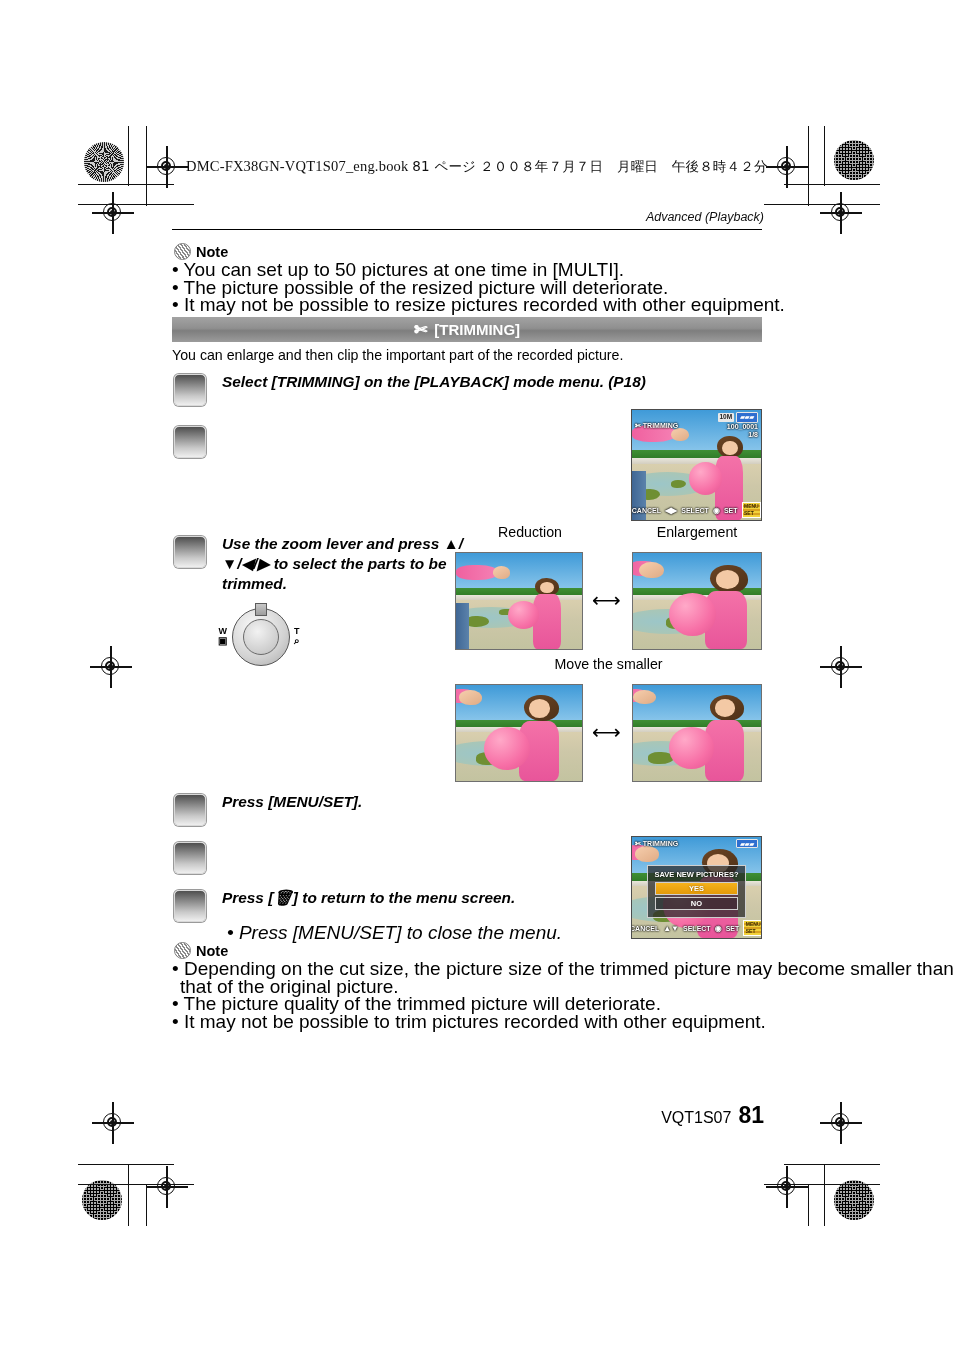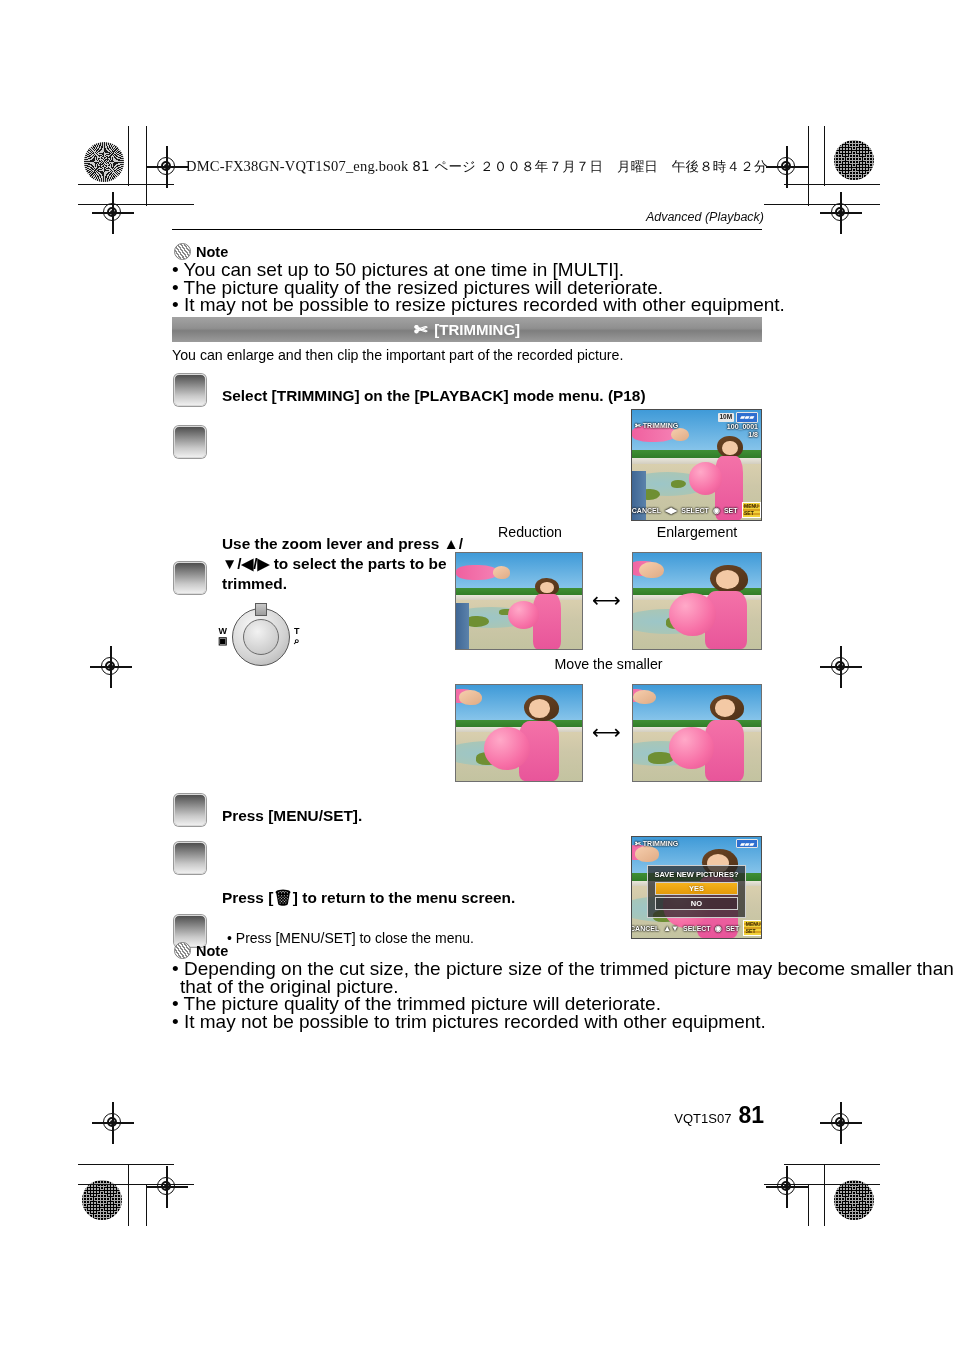--- a/index.html
+++ b/index.html
@@ -161,43 +161,44 @@
   .intro {
     position: absolute;
     left: 172px;
     top: 347px;
     font-size: 14.2px;
   }
 
   .step {
     position: absolute;
     display: flex;
-    align-items: flex-end;
+    align-items: flex-start;
     gap: 16px;
+    font-style: italic;
   }
   .step-box {
     width: 32px; height: 32px;
     flex: 0 0 32px;
     border-radius: 5px;
     background: linear-gradient(to bottom, #4f4f4f 0%, #8c8c8c 35%, #c9c9c9 70%, #efefef 100%);
     border: 1.5px solid #d9d9d9;
     box-shadow: 0 0 0 1px #9a9a9a;
     box-sizing: border-box;
     margin-top: 2px;
   }
   .step-text {
     font-size: 15.4px;
     font-weight: bold;
     line-height: 20px;
   }
   .step-sub {
-    font-size: 14px;
+    font-size: 19px;
     font-weight: normal;
     line-height: 17px;
-    margin-top: 22px;
+    margin-top: 16px;
     padding-left: 5px;
   }
 
   
   .lever-wrap {
     position: absolute;
     left: 210px;
     top: 608px;
     width: 240px;
   }
@@ -377,21 +378,21 @@
   }
 
   .footer {
     position: absolute;
     right: 190px;
     top: 1102px;
     display: flex;
     align-items: baseline;
     gap: 7px;
   }
-  .footer .code { font-size: 13px; }
+  .footer .code { font-size: 16px; }
   .footer .pageno { font-size: 23px; font-weight: bold; }
 </style>
 </head>
 <body>
 
 <div class="page">
 
   <div class="rosette" style="left:84px; top:142px;"></div>
   <div class="rosette weave" style="left:834px; top:140px;"></div>
   <div class="rosette weave" style="left:82px; top:1180px;"></div>
@@ -496,21 +497,21 @@
 
   <div class="running-head">Advanced (Playback)</div>
   <div class="rule"></div>
 
   <div class="note-head" style="left:174px; top:243px;">
     <span class="note-icon"></span>
     <span>Note</span>
   </div>
   <div class="bullets" style="left:172px; top:261px; width:600px;">
     <div>• You can set up to 50 pictures at one time in [MULTI].</div>
-    <div>• The picture quality of the resized pictures will deteriorate.</div>
+    <div>• The picture possible of the resized picture will deteriorate.</div>
     <div>• It may not be possible to resize pictures recorded with other equipment.</div>
   </div>
 
   <div class="section-bar">
     <span class="scissors-icon">✄</span>
     <span>[TRIMMING]</span>
   </div>
   <div class="intro">You can enlarge and then clip the important part of the recorded picture.</div>
 
   <div class="step" style="left:174px; top:372px; width:580px;">

